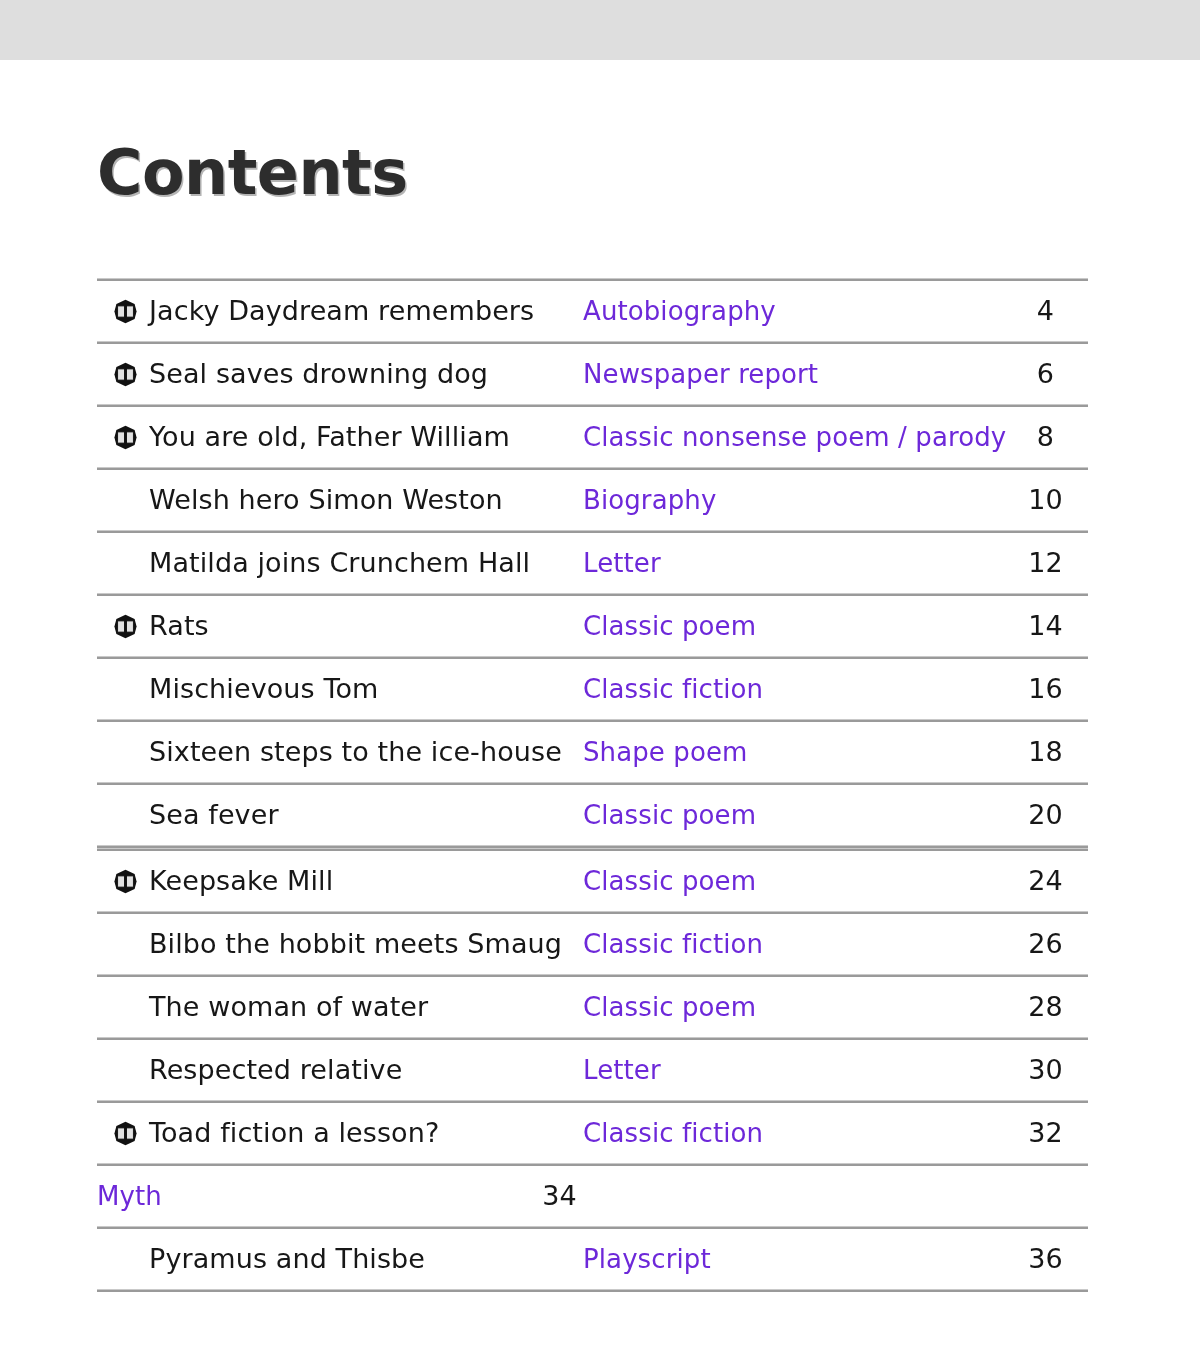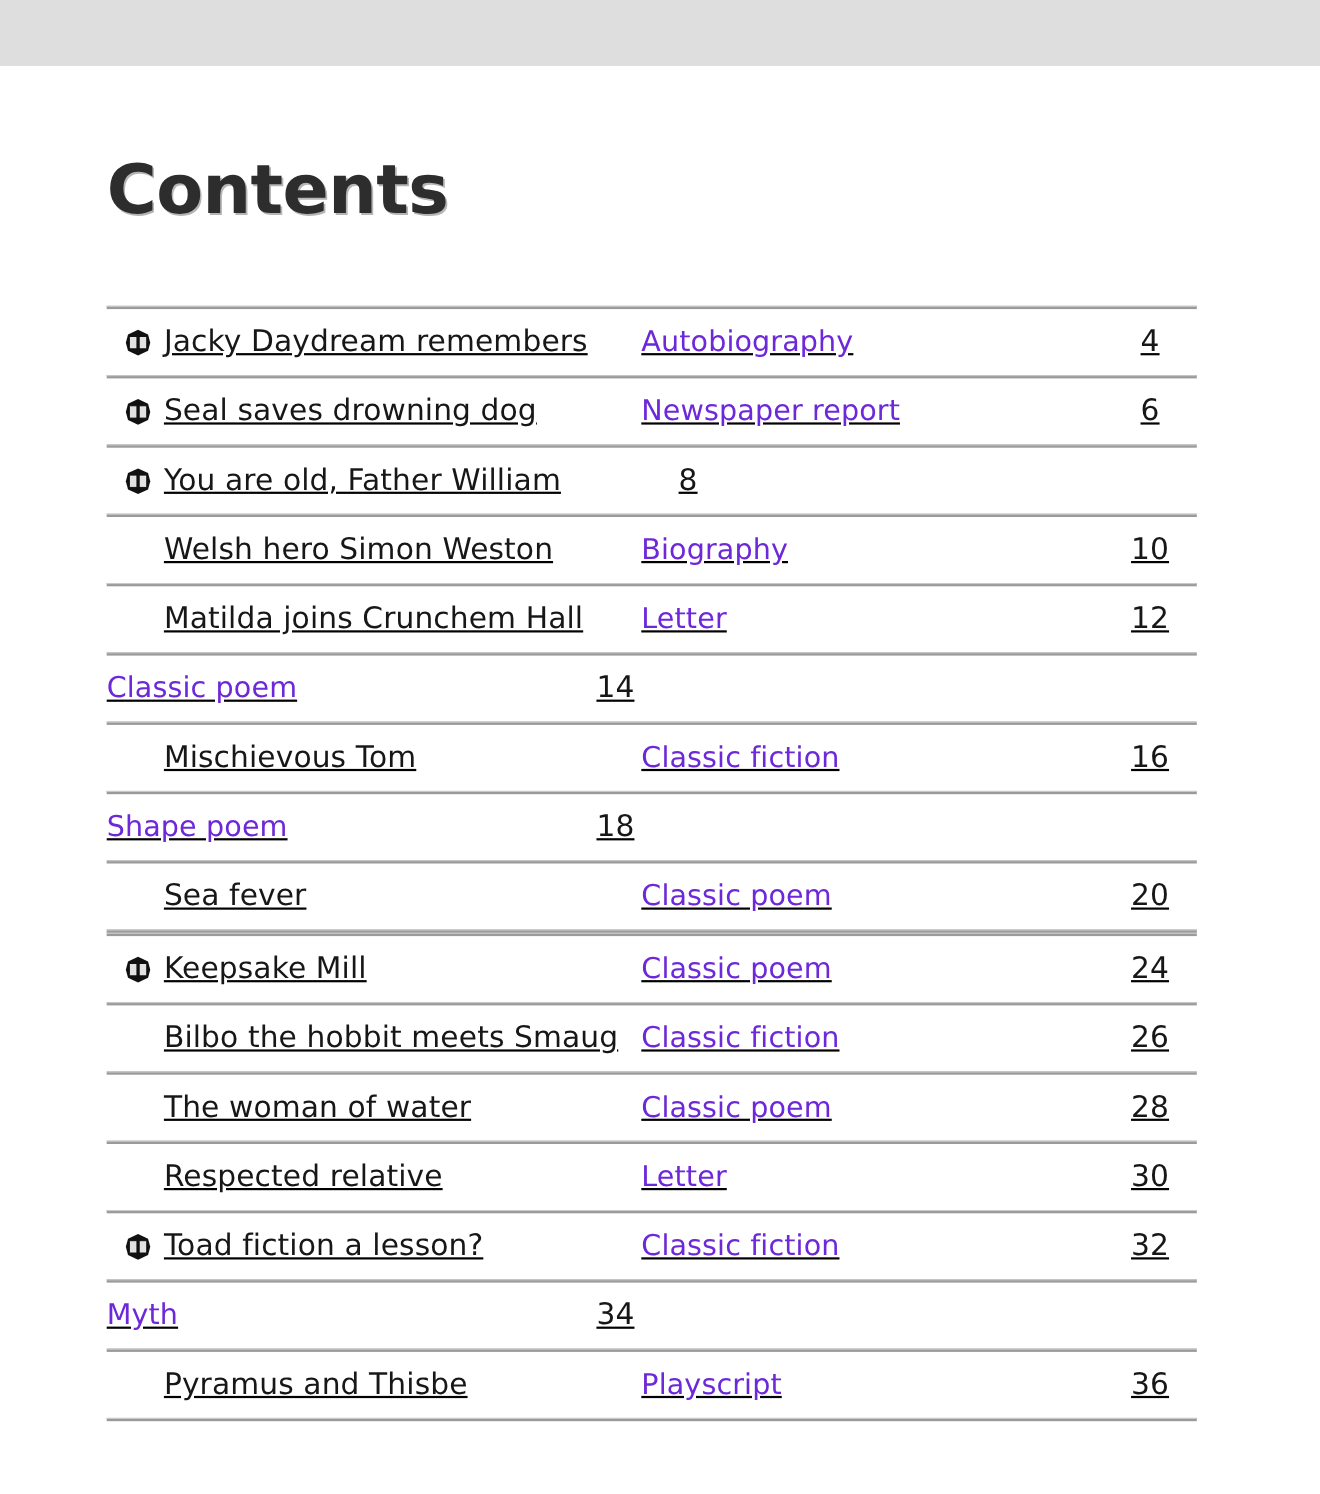--- a/index.html
+++ b/index.html
@@ -61,21 +61,20 @@
     border-top: 1px solid #c9c9c9;
     box-sizing: content-box;
   }
 
   .toc-row {
     position: relative;
     display: flex;
     align-items: center;
     height: 60px;
     width: 991px;
-    text-decoration: underline;
   }
 
   .col-title {
     position: relative;
     width: 486px;
     flex: 0 0 486px;
     display: flex;
     align-items: center;
     height: 60px;
     padding-left: 16px;
@@ -192,20 +191,23 @@
           <span class="book-icon">
             <svg width="25" height="25" viewBox="0 0 25 25" aria-hidden="true">
               <path d="M12.5 0.8 L21.6 5.1 L23.6 12.5 L21.6 19.9 L12.5 24.2 L3.4 19.9 L1.4 12.5 L3.4 5.1 Z" fill="#111111"></path>
               <rect x="4.6" y="6.9" width="6.9" height="11.2" fill="#e2e2e2" stroke="#111111" stroke-width="0.9"></rect>
               <rect x="13.5" y="6.9" width="6.9" height="11.2" fill="#e2e2e2" stroke="#111111" stroke-width="0.9"></rect>
               <rect x="11.5" y="6.2" width="2.0" height="12.6" fill="#111111"></rect>
             </svg>
           </span>
           <span class="entry-title">You are old, Father William</span>
         </div>
+        <div class="col-type">
+          <span class="entry-type">Classic nonsense poem / parody</span>
+        </div>
         <div class="col-page">
           <span class="entry-page">8</span>
         </div>
       </div>
       <div class="rule"></div>
       <div class="toc-row">
         <div class="col-title">
           <span class="book-icon is-hidden">
             <svg width="25" height="25" viewBox="0 0 25 25" aria-hidden="true">
               <path d="M12.5 0.8 L21.6 5.1 L23.6 12.5 L21.6 19.9 L12.5 24.2 L3.4 19.9 L1.4 12.5 L3.4 5.1 Z" fill="#111111"></path>
@@ -238,20 +240,31 @@
         </div>
         <div class="col-type">
           <span class="entry-type">Letter</span>
         </div>
         <div class="col-page">
           <span class="entry-page">12</span>
         </div>
       </div>
       <div class="rule"></div>
       <div class="toc-row">
+        <div class="col-title">
+          <span class="book-icon">
+            <svg width="25" height="25" viewBox="0 0 25 25" aria-hidden="true">
+              <path d="M12.5 0.8 L21.6 5.1 L23.6 12.5 L21.6 19.9 L12.5 24.2 L3.4 19.9 L1.4 12.5 L3.4 5.1 Z" fill="#111111"></path>
+              <rect x="4.6" y="6.9" width="6.9" height="11.2" fill="#e2e2e2" stroke="#111111" stroke-width="0.9"></rect>
+              <rect x="13.5" y="6.9" width="6.9" height="11.2" fill="#e2e2e2" stroke="#111111" stroke-width="0.9"></rect>
+              <rect x="11.5" y="6.2" width="2.0" height="12.6" fill="#111111"></rect>
+            </svg>
+          </span>
+          <span class="entry-title">Rats</span>
+        </div>
         <div class="col-type">
           <span class="entry-type">Classic poem</span>
         </div>
         <div class="col-page">
           <span class="entry-page">14</span>
         </div>
       </div>
       <div class="rule"></div>
       <div class="toc-row">
         <div class="col-title">
@@ -267,20 +280,31 @@
         </div>
         <div class="col-type">
           <span class="entry-type">Classic fiction</span>
         </div>
         <div class="col-page">
           <span class="entry-page">16</span>
         </div>
       </div>
       <div class="rule"></div>
       <div class="toc-row">
+        <div class="col-title">
+          <span class="book-icon is-hidden">
+            <svg width="25" height="25" viewBox="0 0 25 25" aria-hidden="true">
+              <path d="M12.5 0.8 L21.6 5.1 L23.6 12.5 L21.6 19.9 L12.5 24.2 L3.4 19.9 L1.4 12.5 L3.4 5.1 Z" fill="#111111"></path>
+              <rect x="4.6" y="6.9" width="6.9" height="11.2" fill="#e2e2e2" stroke="#111111" stroke-width="0.9"></rect>
+              <rect x="13.5" y="6.9" width="6.9" height="11.2" fill="#e2e2e2" stroke="#111111" stroke-width="0.9"></rect>
+              <rect x="11.5" y="6.2" width="2.0" height="12.6" fill="#111111"></rect>
+            </svg>
+          </span>
+          <span class="entry-title">Sixteen steps to the ice-house</span>
+        </div>
         <div class="col-type">
           <span class="entry-type">Shape poem</span>
         </div>
         <div class="col-page">
           <span class="entry-page">18</span>
         </div>
       </div>
       <div class="rule"></div>
       <div class="toc-row">
         <div class="col-title">

